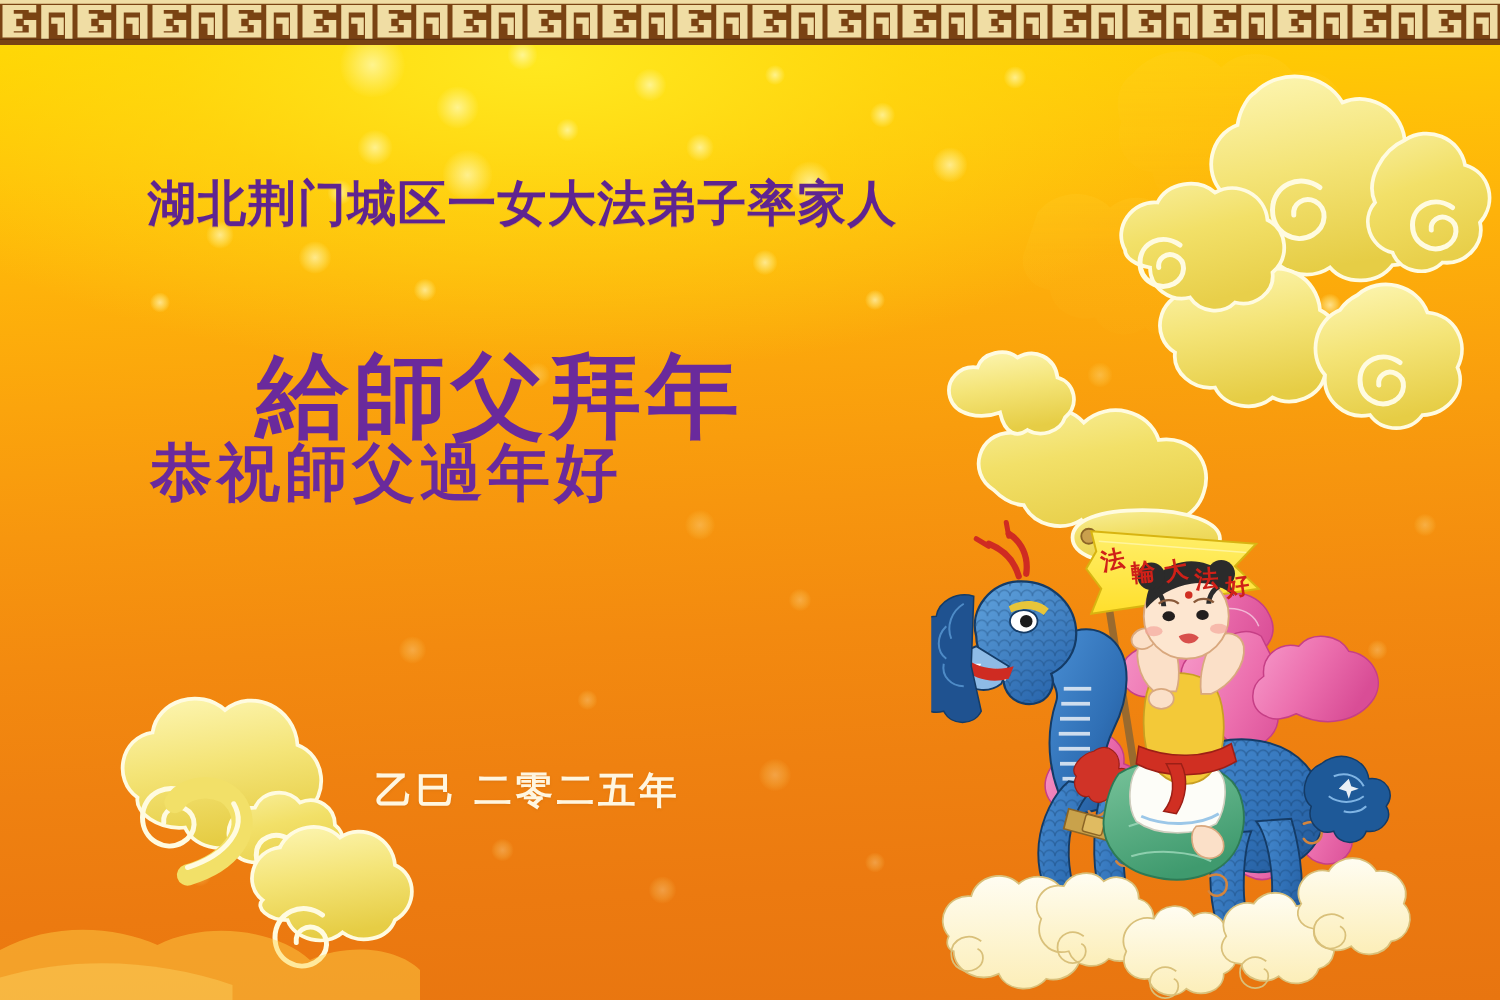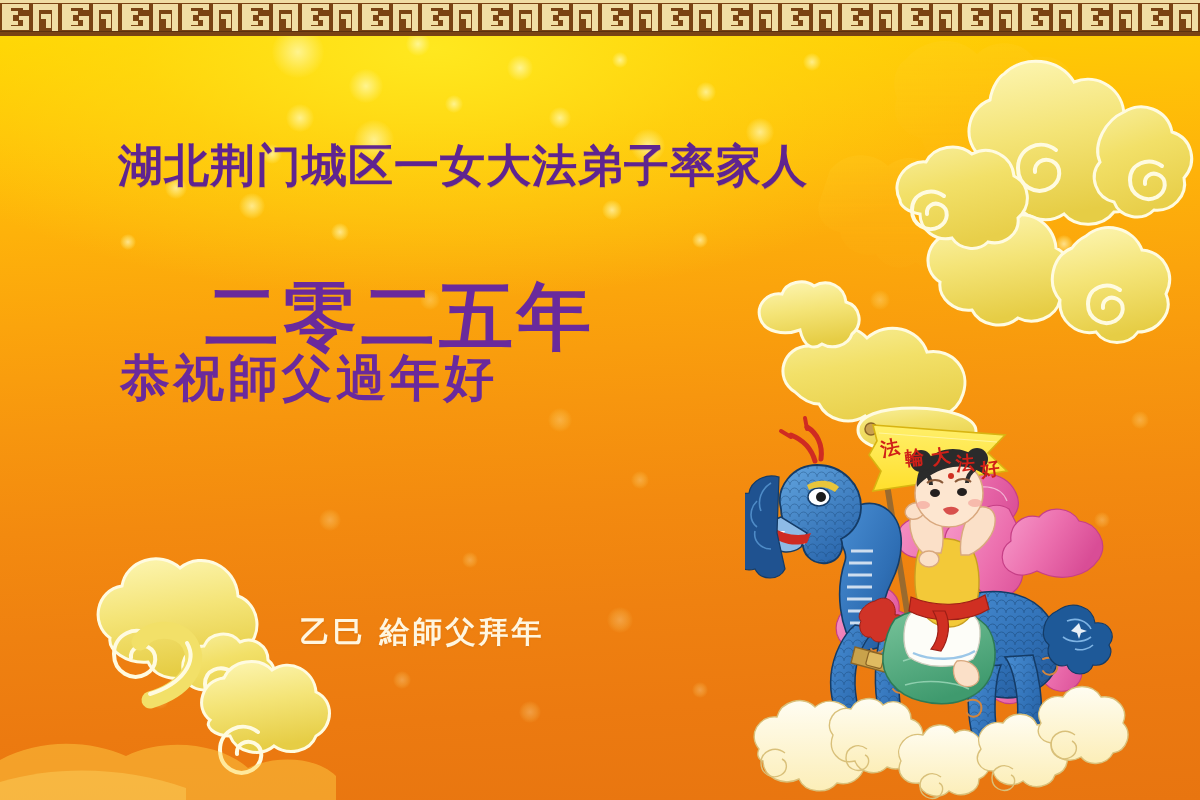--- a/index.html
+++ b/index.html
@@ -67,21 +67,21 @@
     position: absolute;
     left: 0; top: 0;
     width: 1200px; height: 800px;
     z-index: 20;
     pointer-events: none;
   }
   .sender {
     position: absolute;
     left: 118px;
     top: 136px;
-    font-size: 45px;
+    font-size: 39px;
     font-weight: bold;
     letter-spacing: 1px;
     color: #5f2490;
     white-space: nowrap;
     font-family: "DejaVu Sans", "Liberation Sans", sans-serif;
     text-shadow: 0 1px 0 rgba(120,60,160,0.25);
   }
   .greeting {
     position: absolute;
     color: #6a2a9c;
@@ -540,18 +540,18 @@
       <span class="banner-text-v" style="left:2px;  top:10px; transform:rotate(-16deg);">法</span>
       <span class="banner-text-v" style="left:27px; top:18px; transform:rotate(-10deg);">輪</span>
       <span class="banner-text-v" style="left:53px; top:15px; transform:rotate(-14deg);">大</span>
       <span class="banner-text-v" style="left:78px; top:20px; transform:rotate(-8deg);">法</span>
       <span class="banner-text-v" style="left:103px;top:24px; transform:rotate(-12deg);">好</span>
     </div>
   </div>
 
   <div class="text-block">
     <div class="sender">湖北荆门城区一女大法弟子率家人</div>
-    <div class="greeting greeting-1">二零二五年</div>
+    <div class="greeting greeting-1">給師父拜年</div>
     <div class="greeting greeting-2">恭祝師父過年好</div>
-    <div class="date-line">乙巳 給師父拜年</div>
+    <div class="date-line">乙巳 二零二五年</div>
   </div>
 
 </div>
 
 </body></html>

